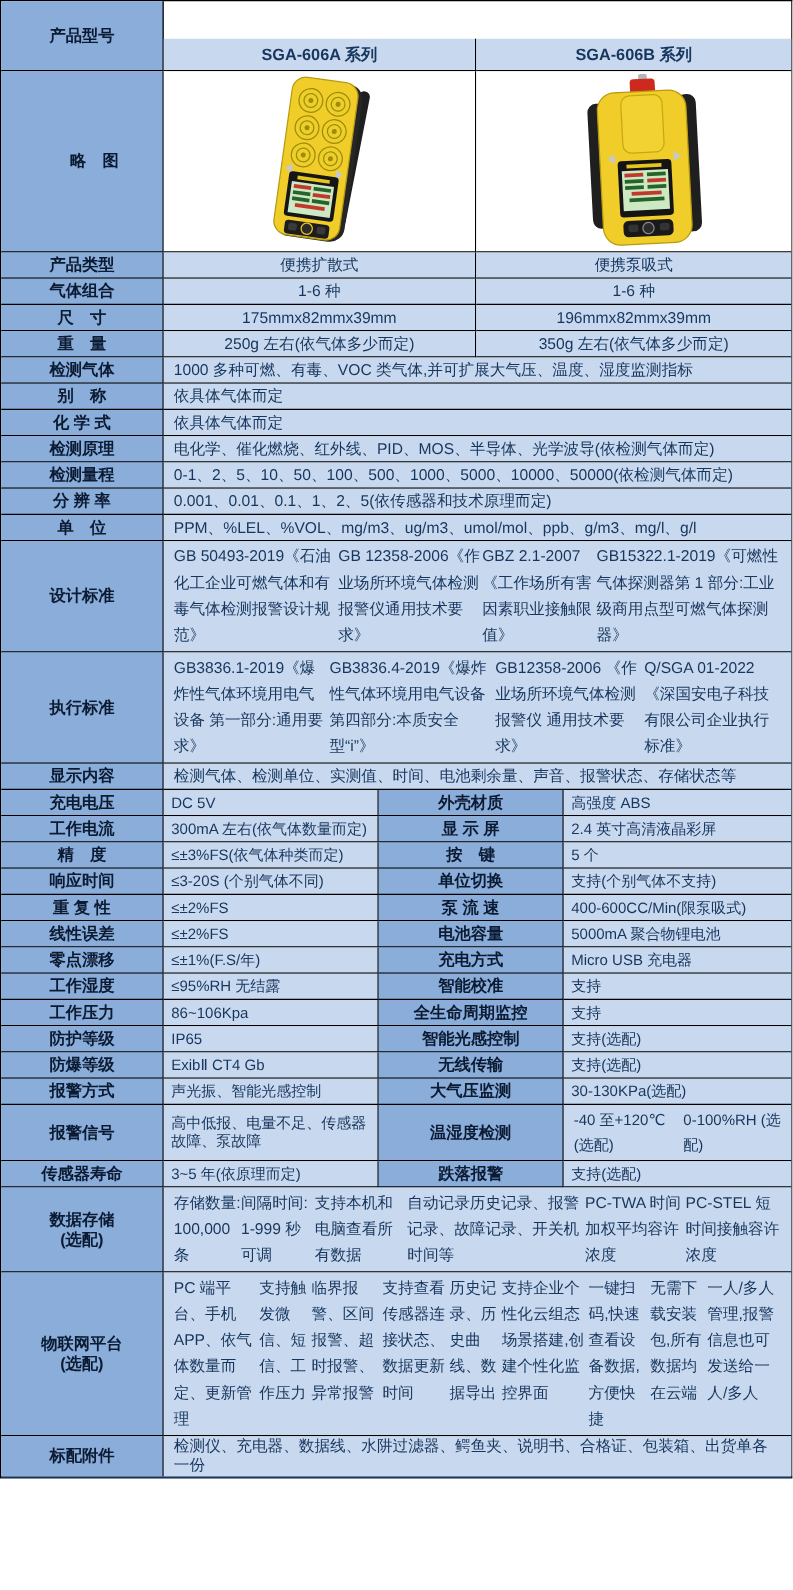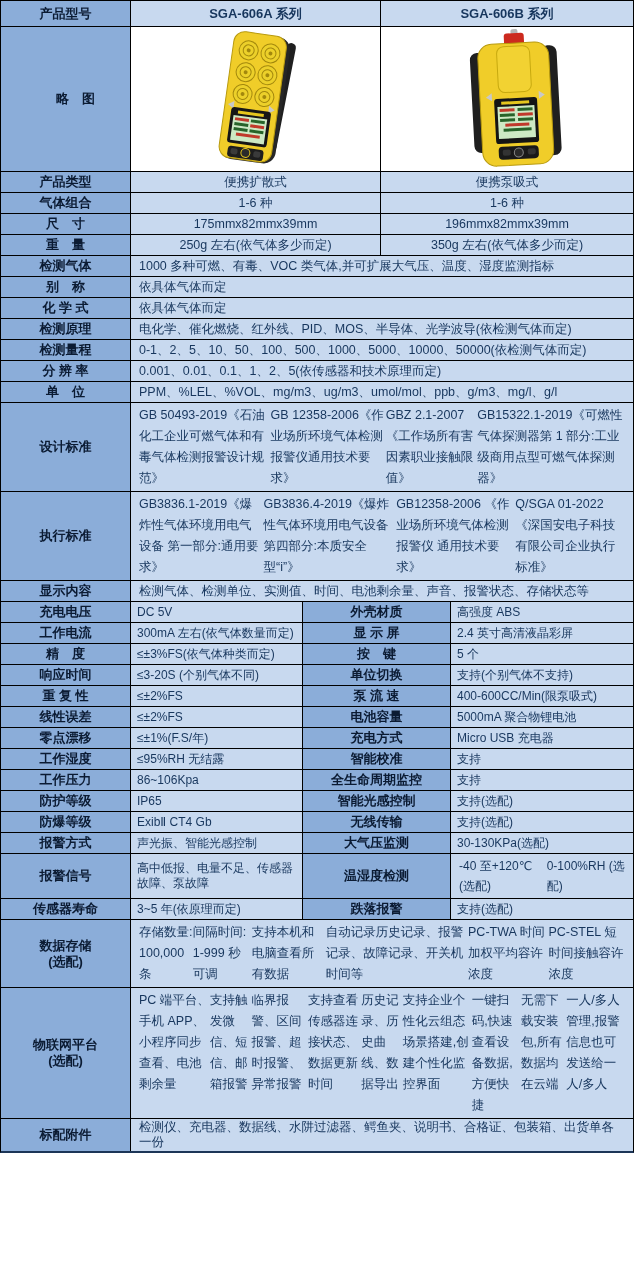--- a/index.html
+++ b/index.html
@@ -15,21 +15,21 @@
   .row > div{border-right:1px solid var(--border);border-bottom:1px solid var(--border);}
   .row > div:last-child{border-right:none;}
   .row:last-child > div{border-bottom:none;}
   .g2{grid-template-columns:130px 250px 1fr;}
   .gf{grid-template-columns:130px 1fr;}
   .g4{grid-template-columns:130px 172px 148px 1fr;}
   .lab{background:var(--label-bg);color:var(--label-text);font-weight:bold;font-size:13px;
        display:flex;flex-direction:column;align-items:center;justify-content:center;text-align:center;line-height:16px;}
   .val{background:var(--value-bg);font-size:12.5px;display:flex;align-items:center;padding:1px 8px;line-height:15px;}
   .val.center{justify-content:center;padding:1px 2px;text-align:center;}
-  .val.bold{font-weight:bold;font-size:13px;}
+  .val.bold{font-weight:bold;font-size:13px;margin-top:30px;}
   .val.sm{font-size:12px;padding:1px 6px;}
   .lines{background:var(--value-bg);display:flex;flex-direction:row;justify-content:center;padding:2px 8px;}
   .lines .line{line-height:21px;font-size:12.5px;}
   .lines.sm .line{line-height:20px;font-size:12px;}
   .imgcell{background:var(--white);display:flex;align-items:center;justify-content:center;}
   .hs{min-height:21px;}
   .hh{min-height:26px;}
   .himg{min-height:145px;padding-left:20px;}
 </style>
 </head>
@@ -296,22 +296,22 @@
       <div class="line">PC-STEL 短时间接触容许浓度</div>
     </div>
   </div>
 
   <div class="row gf">
     <div class="lab">
       <div>物联网平台</div>
       <div>(选配)</div>
     </div>
     <div class="lines">
-      <div class="line">PC 端平台、手机 APP、小程序同步查看、电池剩余量</div>
-      <div class="line">支持触发微信、短信、邮箱报警</div>
+      <div class="line">PC 端平台、手机 APP、依气体数量而定、更新管理</div>
+      <div class="line">支持触发微信、短信、工作压力</div>
       <div class="line">临界报警、区间报警、超时报警、异常报警</div>
       <div class="line">支持查看传感器连接状态、数据更新时间</div>
       <div class="line">历史记录、历史曲线、数据导出</div>
       <div class="line">支持企业个性化云组态场景搭建,创建个性化监控界面</div>
       <div class="line">一键扫码,快速查看设备数据,方便快捷</div>
       <div class="line">无需下载安装包,所有数据均在云端</div>
       <div class="line">一人/多人管理,报警信息也可发送给一人/多人</div>
     </div>
   </div>
 

